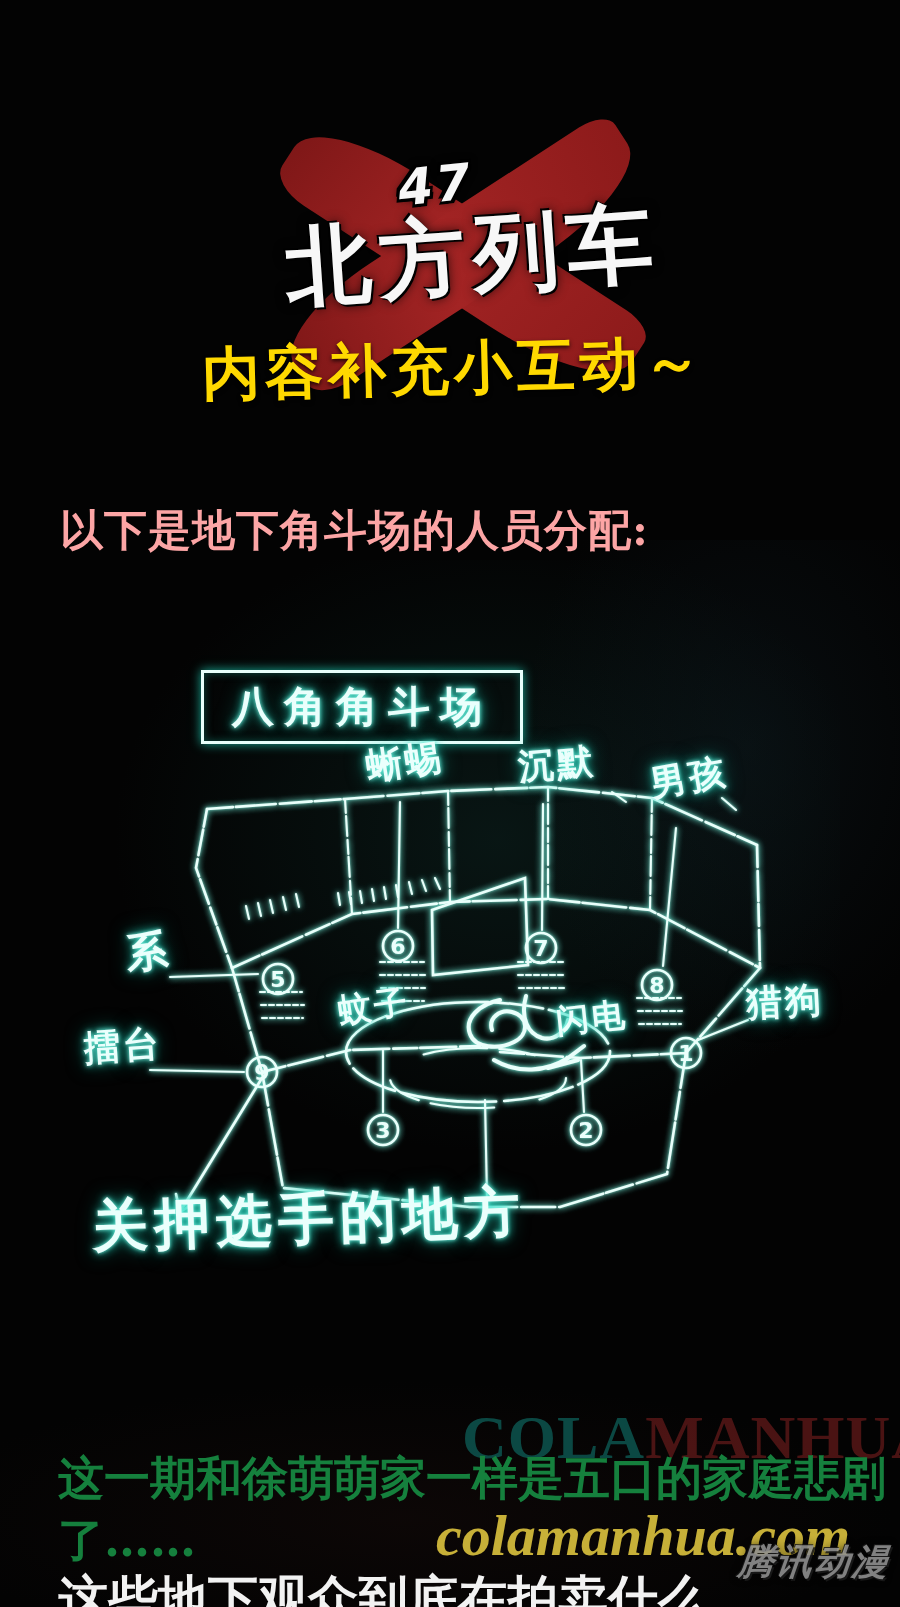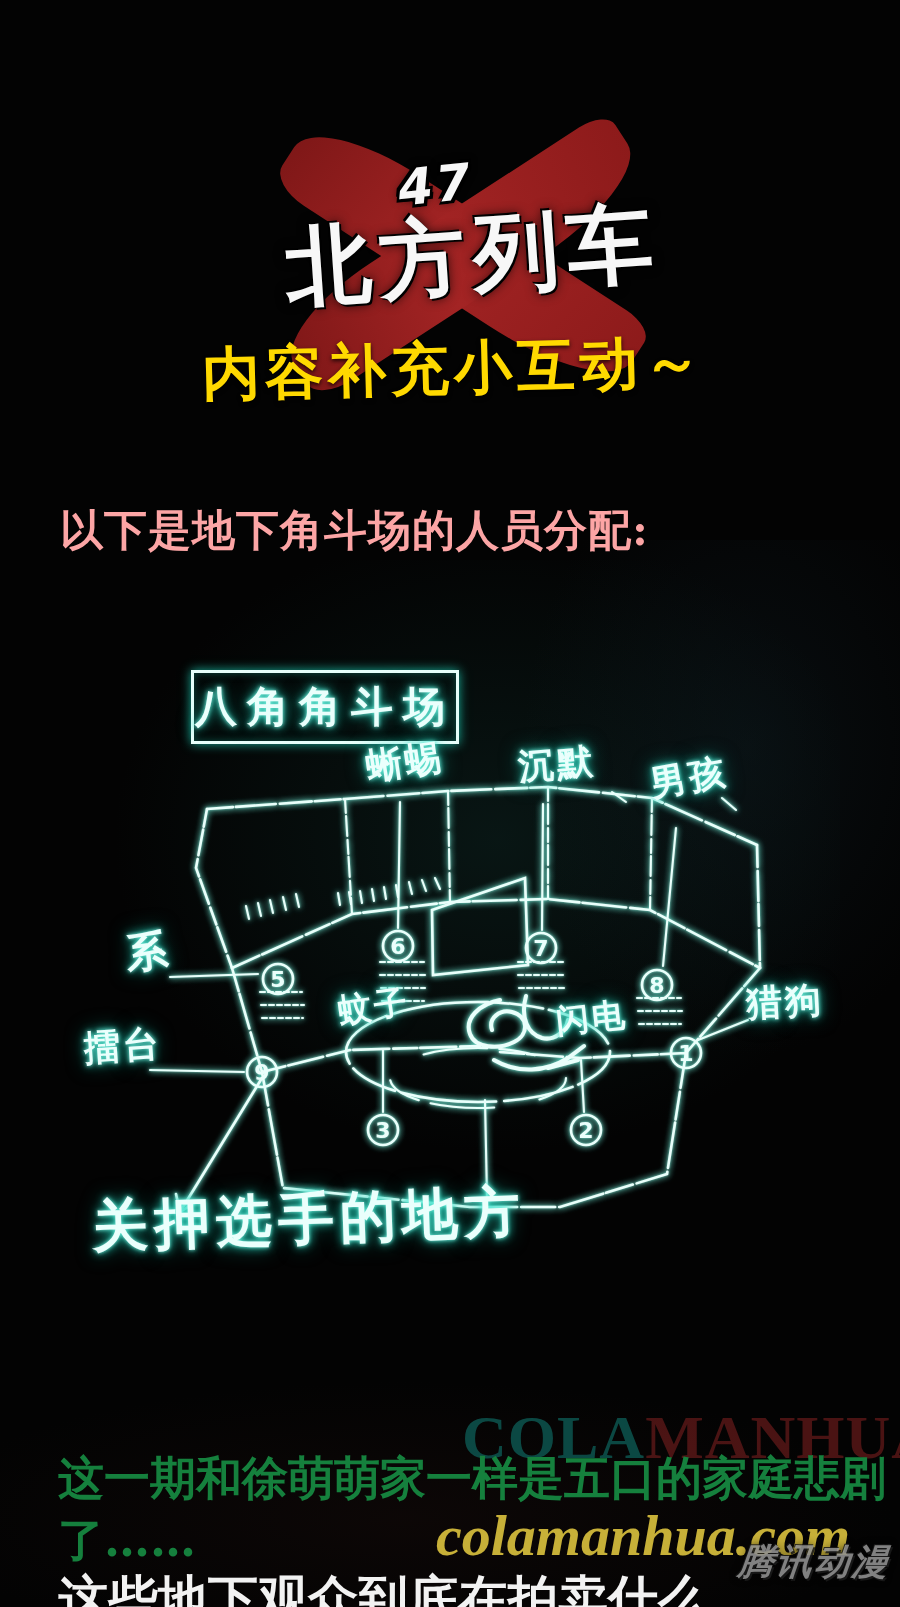--- a/index.html
+++ b/index.html
@@ -29,21 +29,21 @@
   .subtitle{position:absolute;left:202px;top:330px;font-size:58px;font-weight:bold;
             color:#ffd900;letter-spacing:5px;transform:rotate(-1.5deg);
             text-shadow:0 2px 4px rgba(0,0,0,.8);}
 
   .intro{position:absolute;left:60px;top:502px;font-size:43px;font-weight:bold;color:#fca5a5;
          font-family:"DejaVu Serif","Liberation Serif",serif;letter-spacing:1px;}
 
   
   .neon,.hand{color:#eafffc;font-weight:bold;
         text-shadow:0 0 4px #7df3e2,0 0 10px #1fd6bd,0 0 20px rgba(31,214,189,.55);}
-  .box-label{position:absolute;left:191px;top:670px;padding:6px 1px;font-size:42px;
+  .box-label{position:absolute;left:201px;top:670px;padding:6px 28px;font-size:42px;
         letter-spacing:10px;border:3px solid #e8fffb;
         box-shadow:0 0 10px rgba(31,214,189,.8),inset 0 0 8px rgba(31,214,189,.35);}
   .hand{position:absolute;font-size:36px;letter-spacing:3px;}
   .lbl-lizard{left:366px;top:738px;transform:rotate(-8deg);}
   .lbl-silence{left:518px;top:740px;transform:rotate(-5deg);}
   .lbl-boy{left:650px;top:754px;transform:rotate(-10deg);}
   .lbl-tether{left:126px;top:924px;font-size:42px;transform:rotate(-6deg);}
   .lbl-stage{left:84px;top:1022px;transform:rotate(-4deg);}
   .lbl-hound{left:746px;top:978px;transform:rotate(-3deg);}
   .lbl-mosquito{left:338px;top:984px;font-size:33px;transform:rotate(-8deg);}

